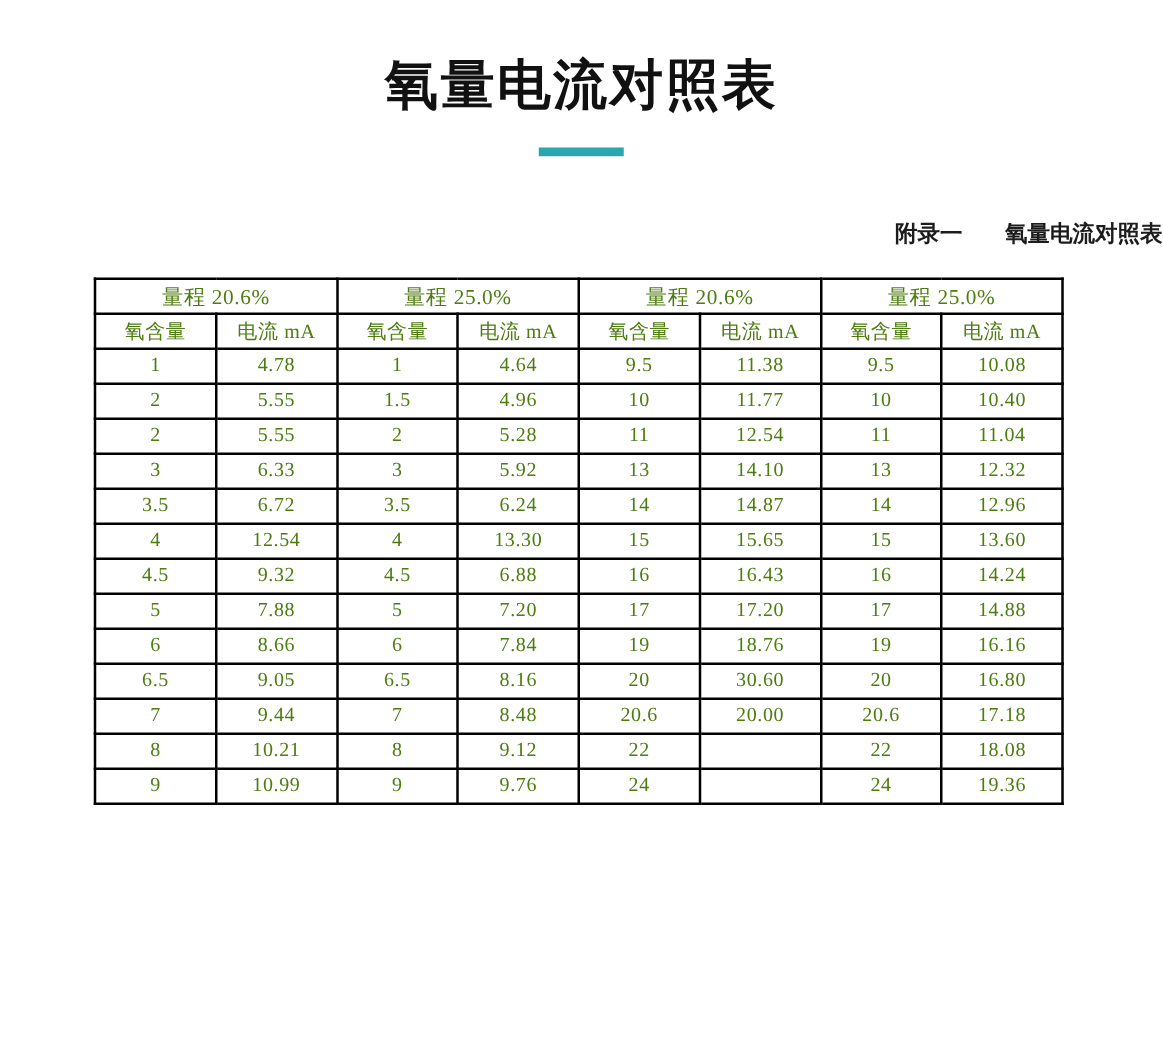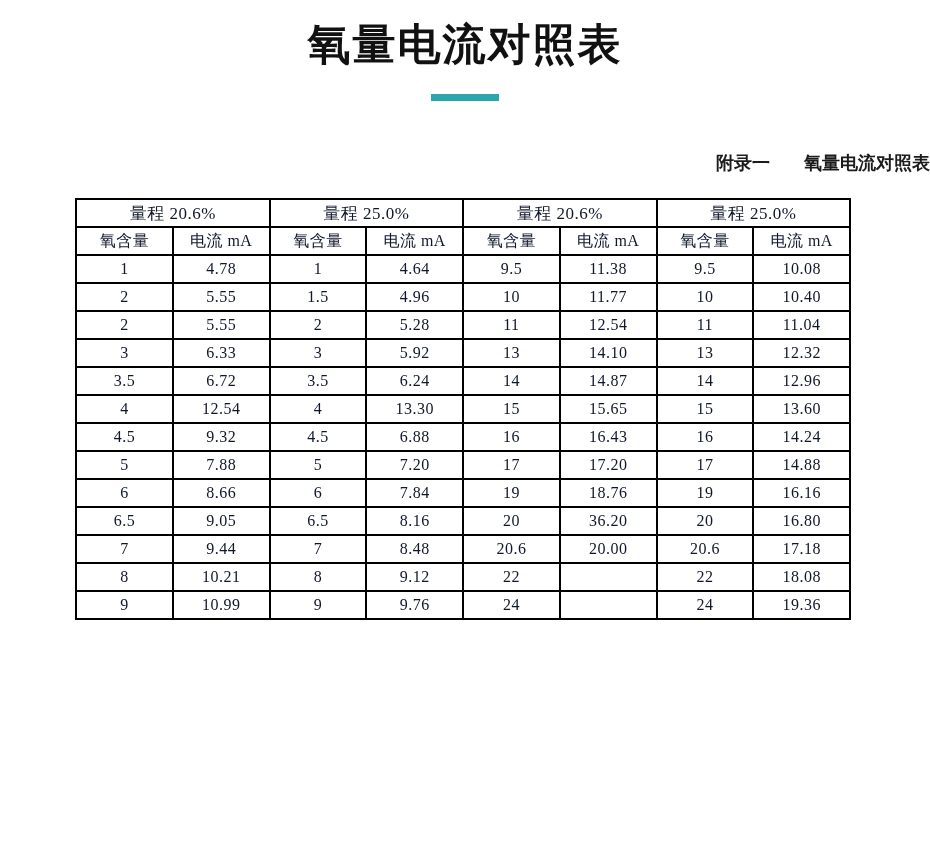--- a/index.html
+++ b/index.html
@@ -6,20 +6,21 @@
   body {
     margin: 0;
     background: #ffffff;
     font-family: "Liberation Sans", sans-serif;
   }
   .page {
     width: 930px;
     height: 620px;
     background: #ffffff;
     overflow: hidden;
+    margin-top: 24px;
   }
   .title {
     margin: 0;
     padding-top: 14px;
     text-align: center;
     font-size: 43px;
     line-height: 60px;
     font-weight: 700;
     letter-spacing: 2px;
     color: #111111;
@@ -39,21 +40,21 @@
     font-family: "Liberation Sans", "DejaVu Sans", sans-serif;
     text-align: right;
   }
   .sec-label { margin-right: 34px; }
   .data-table {
     border-collapse: collapse;
     table-layout: fixed;
     width: 776px;
     margin: 23px 0 0 75px;
     font-family: "Liberation Serif", "DejaVu Serif", serif;
-    color: #0f172a;
+    color: #4d7c0f;
   }
   .data-table th, .data-table td {
     border: 2px solid #000000;
     height: 28px;
     padding: 0;
     text-align: center;
     vertical-align: middle;
     font-size: 16px;
     font-weight: 400;
     letter-spacing: 0.5px;
@@ -189,21 +190,21 @@
           <td>18.76</td>
           <td>19</td>
           <td>16.16</td>
         </tr>
         <tr>
           <td>6.5</td>
           <td>9.05</td>
           <td>6.5</td>
           <td>8.16</td>
           <td>20</td>
-          <td>36.20</td>
+          <td>30.60</td>
           <td>20</td>
           <td>16.80</td>
         </tr>
         <tr>
           <td>7</td>
           <td>9.44</td>
           <td>7</td>
           <td>8.48</td>
           <td>20.6</td>
           <td>20.00</td>

